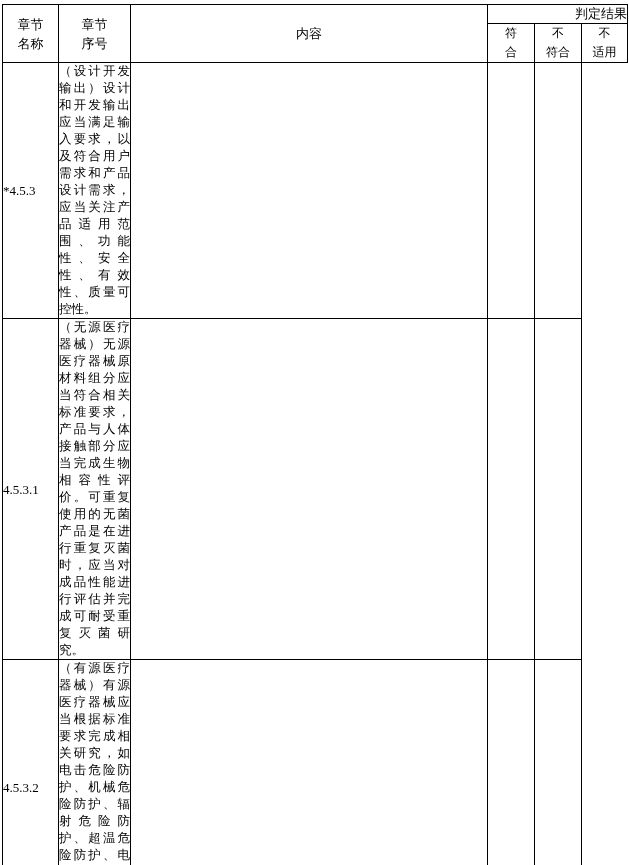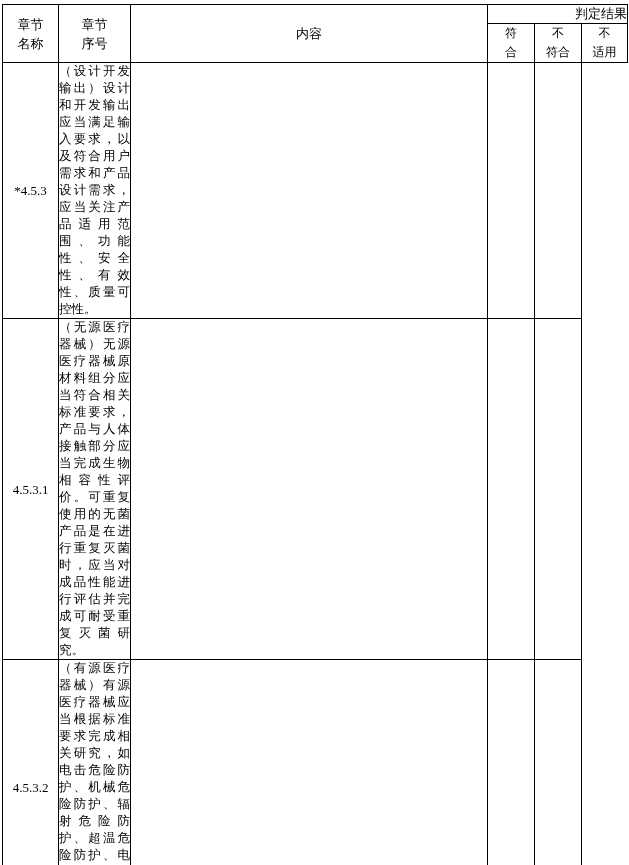--- a/index.html
+++ b/index.html
@@ -50,21 +50,21 @@
     padding: 3px 2px;
   }
   
   col.c-name   { width: 56px; }
   col.c-num    { width: 72px; }
   col.c-content{ width: 357px; }
   col.c-ok     { width: 47px; }
   col.c-no     { width: 47px; }
   col.c-na     { width: 46px; }
   .cell-num {
-    text-align: center;
+    text-align: left;
     font-size: 13px;
     line-height: 17px;
   }
   .cell-content {
     text-align: left;
     font-size: 12.5px;
     line-height: 17px;
     padding: 3px 5px 4px 5px;
     text-justify: inter-ideograph;
     text-align: justify;

